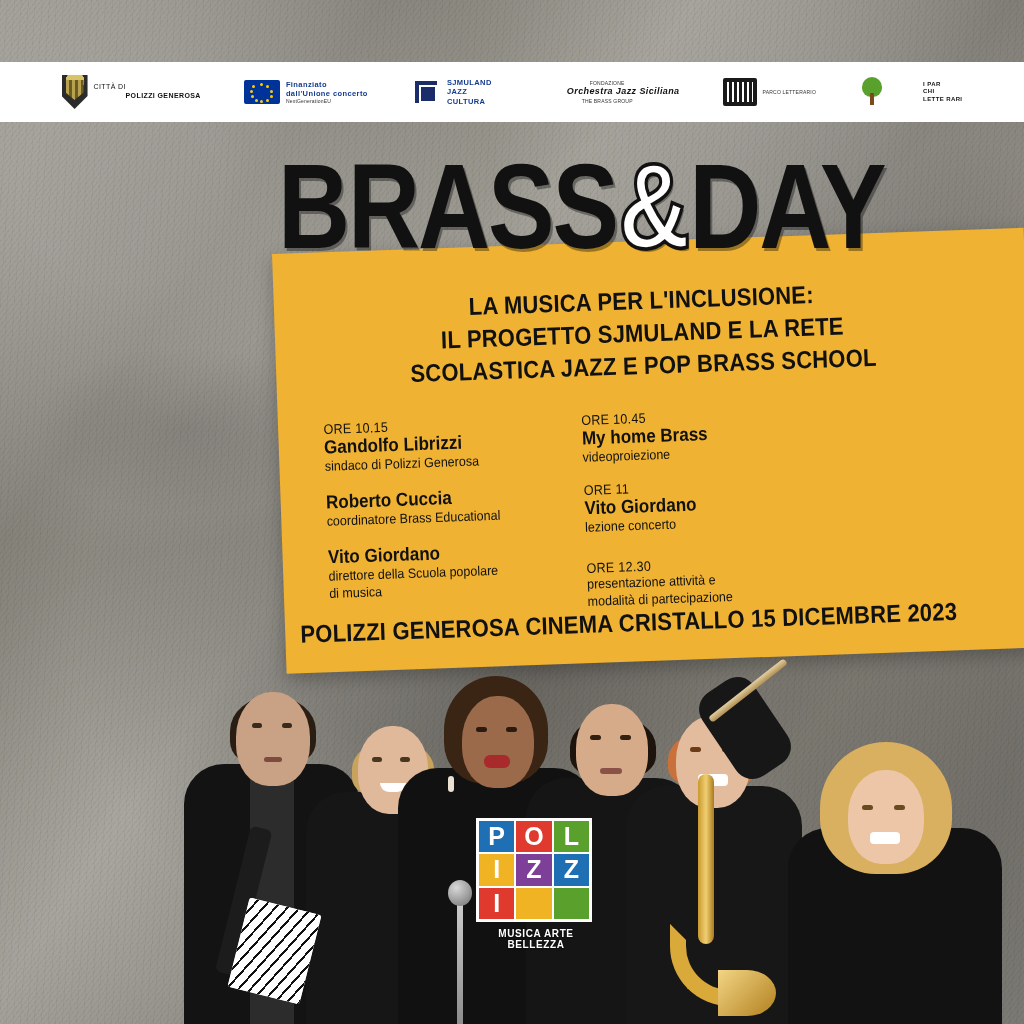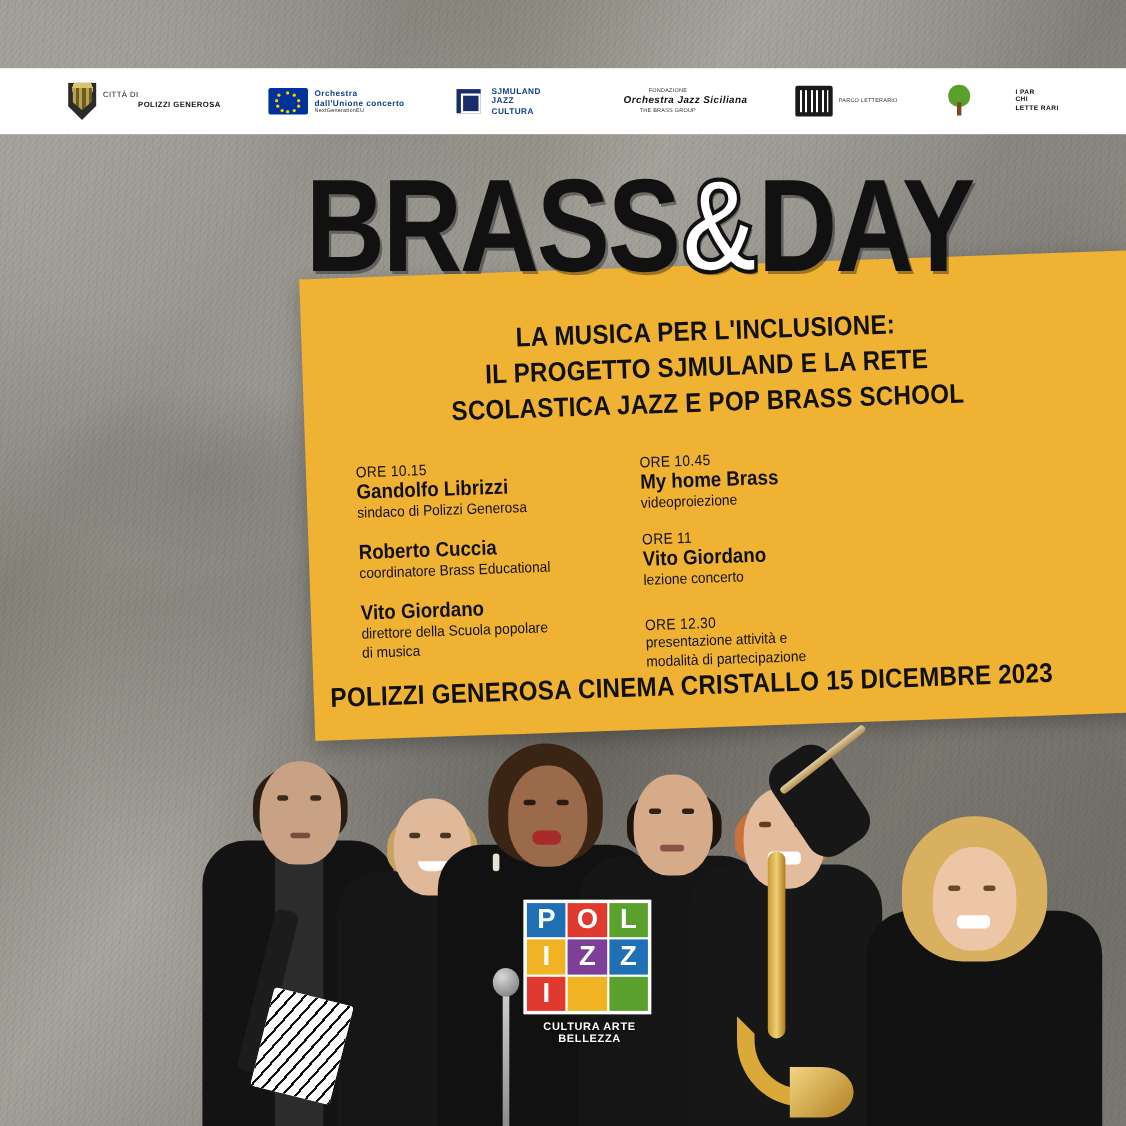--- a/index.html
+++ b/index.html
@@ -350,21 +350,21 @@
         <div class="star" style="left:26px;top:10px"></div>
         <div class="star" style="left:26px;top:15px"></div>
         <div class="star" style="left:22px;top:19px"></div>
         <div class="star" style="left:16px;top:20px"></div>
         <div class="star" style="left:11px;top:19px"></div>
         <div class="star" style="left:7px;top:15px"></div>
         <div class="star" style="left:6px;top:10px"></div>
         <div class="star" style="left:8px;top:5px"></div>
       </div>
       <div class="sponsor-txt">
-        <div class="s-line blue">Orchestra</div>
+        <div class="s-line blue">Finanziato</div>
         <div class="s-line blue">dall'Unione concerto</div>
         <div class="s-line tiny">NextGenerationEU</div>
       </div>
     </div>
 
     <div class="sponsor">
       <div class="mic-logo">
           <div class="mic-square"></div>
         </div>
       <div class="sponsor-txt">
@@ -534,16 +534,16 @@
       <div class="pl-cell" style="background:#1f6fb4">P</div>
       <div class="pl-cell" style="background:#e03a2f">O</div>
       <div class="pl-cell" style="background:#5aa02c">L</div>
       <div class="pl-cell" style="background:#f0b323">I</div>
       <div class="pl-cell" style="background:#7d3f98">Z</div>
       <div class="pl-cell" style="background:#1f6fb4">Z</div>
       <div class="pl-cell" style="background:#e03a2f">I</div>
       <div class="pl-cell" style="background:#f0b323"></div>
       <div class="pl-cell" style="background:#5aa02c"></div>
     </div>
-    <div class="pl-tag">CULTURA  ARTE  BELLEZZA</div>
+    <div class="pl-tag">MUSICA  ARTE  BELLEZZA</div>
   </div>
 
 </div>
 
 </body></html>

